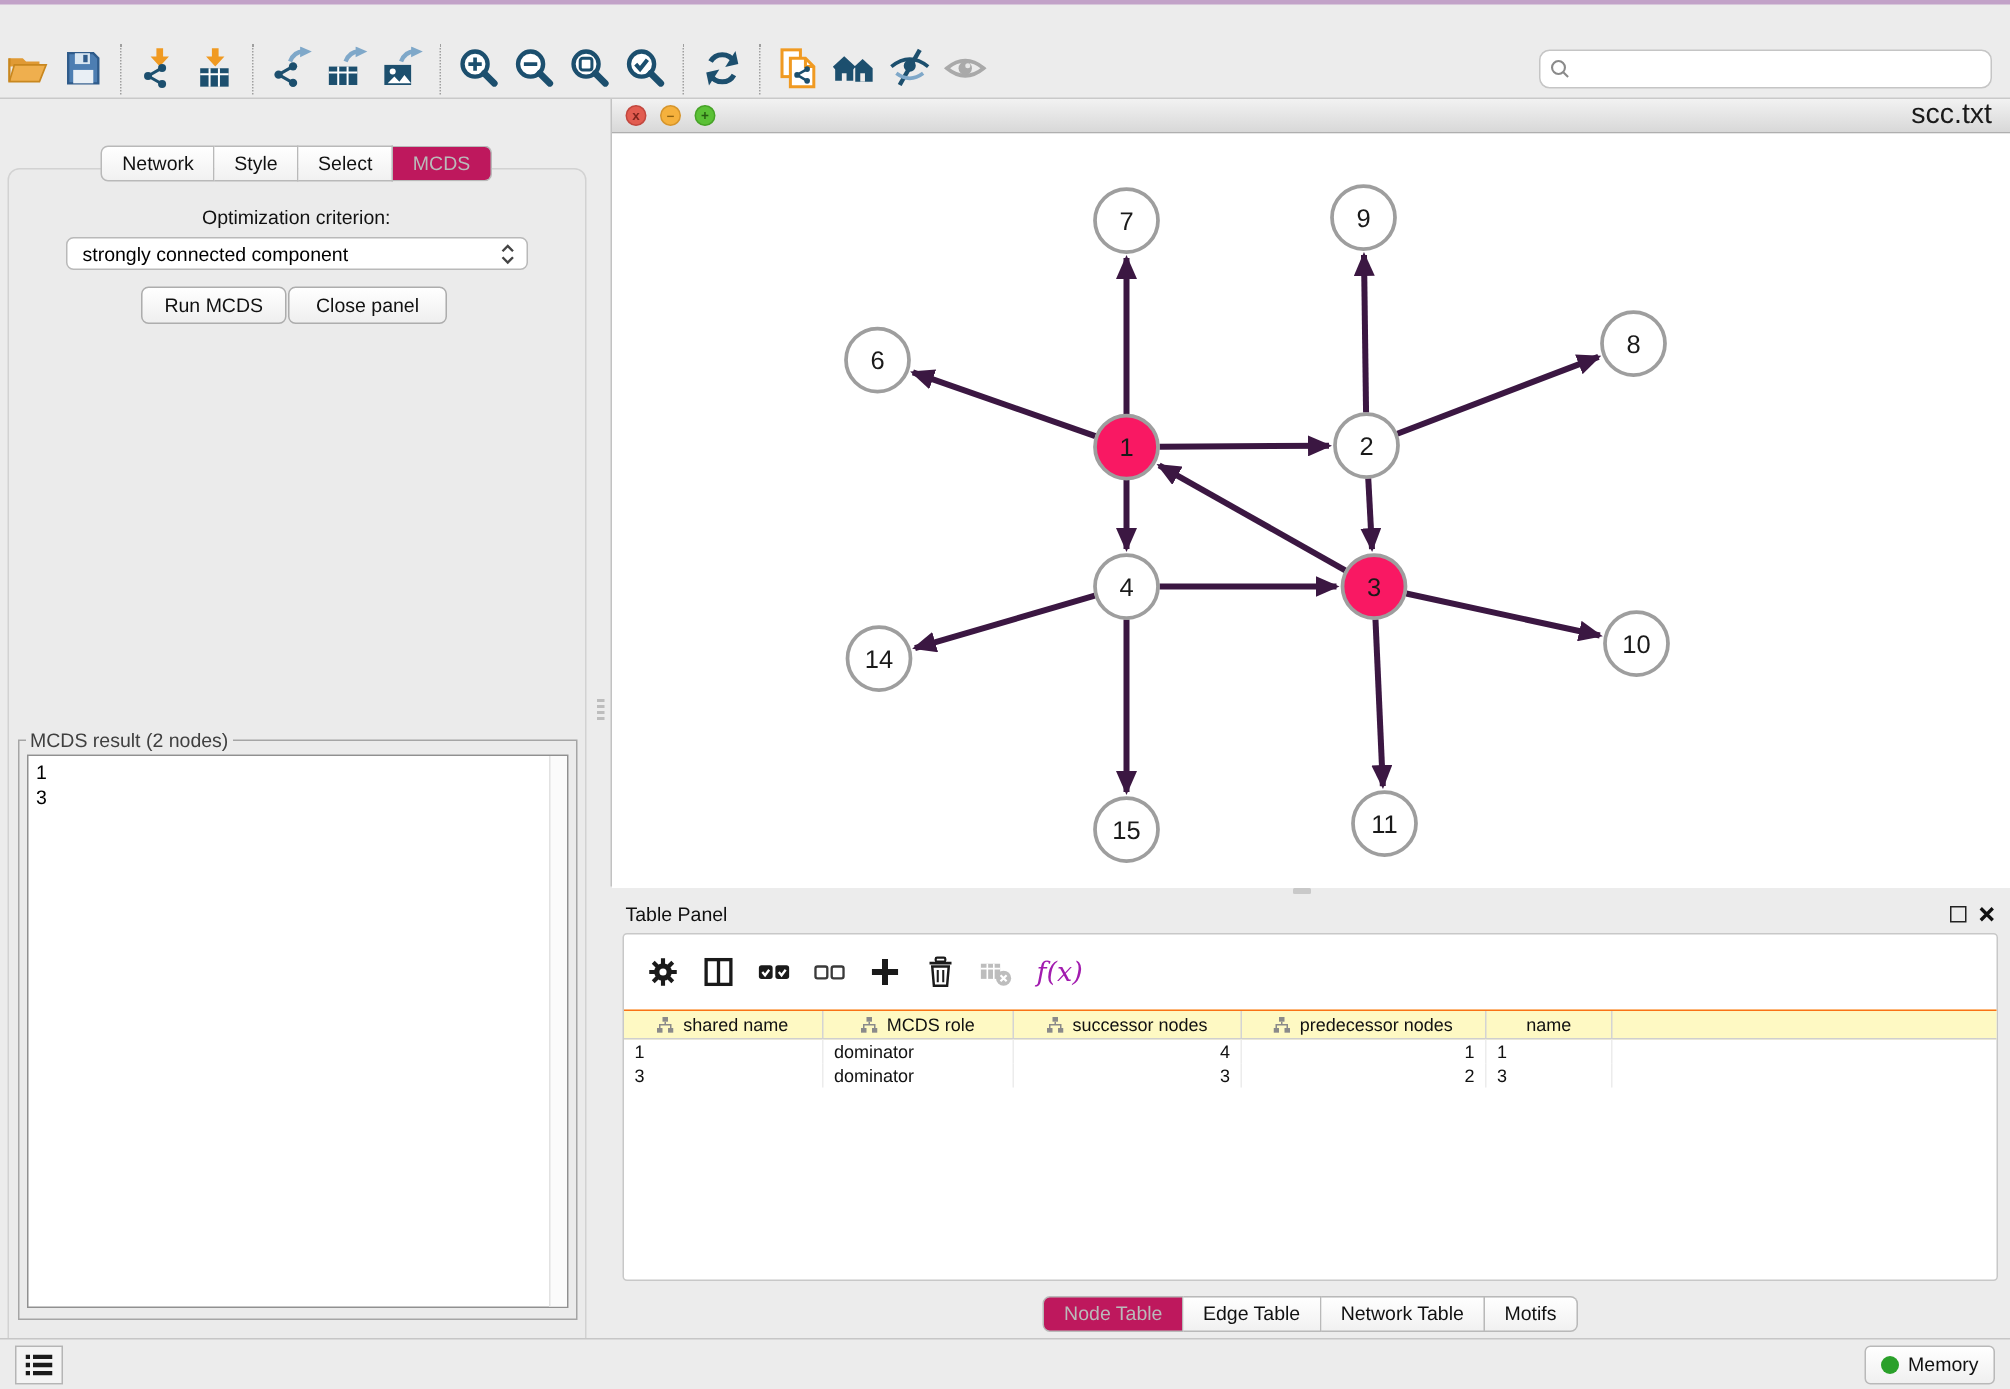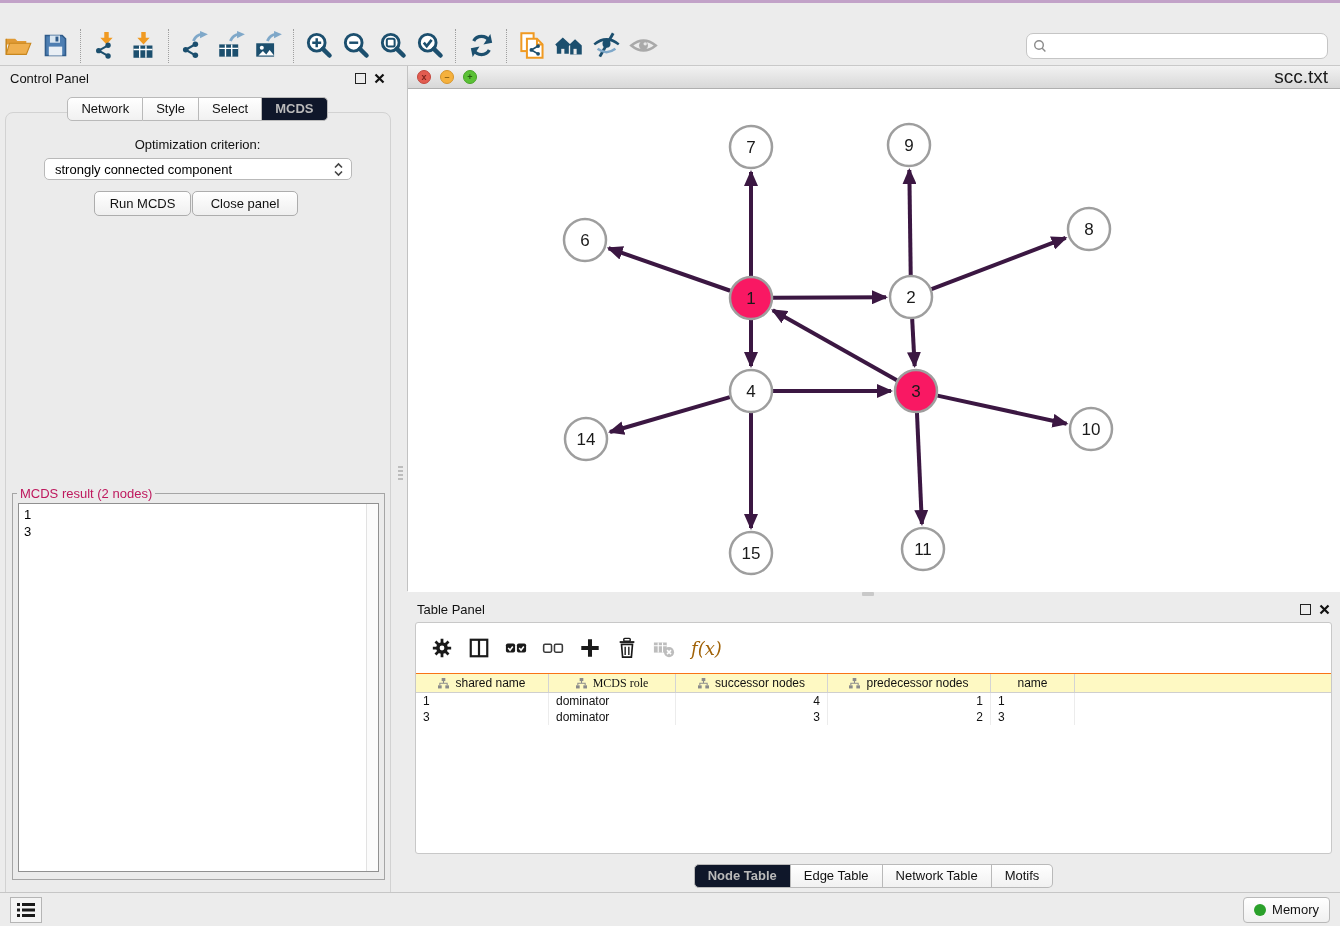--- a/index.html
+++ b/index.html
@@ -26,29 +26,29 @@
   .panel-head{height:24px;display:flex;align-items:center;font-size:13px;color:#111;}
   .panel-head .ph-title{margin-left:10px;}
   .ph-icons{margin-left:auto;display:flex;align-items:center;gap:8px;margin-right:10px;}
   .float-ic{width:9px;height:9px;border:1.5px solid #222;display:inline-block;}
   #cp-body{position:absolute;left:5px;top:46px;width:384px;height:836px;background:#EBEBEB;border:1px solid #D2D2D2;border-radius:8px;}
   .tabrow{position:absolute;left:0;width:100%;display:flex;justify-content:center;z-index:3;}
   #cp-tabs{top:31px;}
   .tab{font-size:13px;padding:3px 13px 4px;background:linear-gradient(#FFFFFF,#F1F1F1);border:1px solid #B9B9B9;border-left:none;color:#111;cursor:default;}
   .tab:first-child{border-left:1px solid #B9B9B9;border-radius:5px 0 0 5px;}
   .tab:last-child{border-radius:0 5px 5px 0;}
-  .tab.active{background:#0f172a;color:#BABABA;font-weight:bold;}
+  .tab.active{background:#be185d;color:#BABABA;}
   #opt-label{position:absolute;top:71px;width:100%;text-align:center;font-size:13px;color:#111;}
   #criterion{position:absolute;left:44px;top:92px;width:308px;height:22px;background:#fff;border:1px solid #B9B9B9;border-radius:5px;display:flex;align-items:center;font-size:13px;padding-left:10px;box-sizing:border-box;}
   #criterion svg{margin-left:auto;margin-right:7px;}
   .btn{position:absolute;height:23px;background:linear-gradient(#FFFFFF,#EFEFEF);border:1px solid #ADADAD;border-radius:5px;font-size:13px;display:flex;align-items:center;justify-content:center;color:#111;}
   #run-btn{left:94px;top:125px;width:95px;}
   #closepanel-btn{left:192px;top:125px;width:104px;}
   #mcds-fieldset{position:absolute;left:12px;top:420px;width:371px;height:392px;border:1px solid #A5A5A5;margin:0;padding:0;background:transparent;}
-  #mcds-fieldset legend{font-size:13px;color:#be185d;margin-left:4px;padding:0 3px;}
+  #mcds-fieldset legend{font-size:13px;color:#404040;margin-left:4px;padding:0 3px;}
   #mcds-text{position:absolute;left:5px;top:2px;right:5px;bottom:7px;background:#fff;border:1px solid #909090;font-size:13px;line-height:17px;padding:2px 5px;overflow:hidden;}
   #mcds-scroll{position:absolute;right:6px;top:3px;width:11px;bottom:8px;background:#FBFBFB;border-left:1px solid #E2E2E2;}
 
   
   #v-split{left:395px;top:66px;width:12px;height:826px;background:#ECECEC;}
   #v-split .grip{position:absolute;left:3px;top:400px;width:5px;height:14px;background:repeating-linear-gradient(#BDBDBD 0 2px,transparent 2px 4px);}
   #h-split{left:407px;top:591px;width:933px;height:6px;background:#ECECEC;}
   #h-split .grip{position:absolute;left:455px;top:1px;width:12px;height:4px;background:#C9C9C9;border-radius:1px;}
 
   
@@ -61,21 +61,21 @@
   #net-title{position:absolute;left:0;right:12px;text-align:right;font-size:19px;color:#1A1A1A;}
   #net-canvas{position:relative;width:100%;height:503px;background:#fff;}
   #net-canvas svg{position:absolute;left:0;top:0;}
 
   
   #table-panel{left:407px;top:597px;width:933px;height:295px;}
   #tp-body{position:absolute;left:8px;top:25px;width:917px;height:232px;background:#fff;border:1px solid #C8C8C8;border-radius:3px;box-sizing:border-box;}
   #tp-toolbar{height:50px;display:flex;align-items:center;padding-left:12px;gap:9px;}
   .tpbtn{width:28px;height:28px;display:flex;align-items:center;justify-content:center;}
   .tpbtn svg{width:22px;height:22px;}
-  .fx{font-family:"DejaVu Serif",serif;font-style:italic;font-size:18px;color:#a16207;padding-left:4px;}
+  .fx{font-family:"DejaVu Serif",serif;font-style:italic;font-size:18px;color:#a21caf;padding-left:4px;}
   #tp-table{font-size:12px;color:#111;}
   #tp-header{display:flex;height:20px;background:#fef9c3;border-top:1px solid #f97316;border-bottom:1px solid #CFCFCF;box-sizing:border-box;}
   .th{display:flex;align-items:center;justify-content:center;gap:6px;border-right:1px solid #D4D4D4;box-sizing:border-box;height:100%;}
   .tr{display:flex;height:16px;align-items:center;}
   .td{box-sizing:border-box;padding:0 7px;border-right:1px solid #ECECEC;height:100%;display:flex;align-items:center;}
   .td.num{justify-content:flex-end;}
   #tp-tabs{top:267px;}
 
   
   #statusbar{left:0;top:892px;width:1340px;height:34px;background:#ECECEC;border-top:1px solid #C6C6C6;display:flex;align-items:center;box-sizing:border-box;}
@@ -240,29 +240,20 @@
     <div id="search-box">
       <svg width="14" height="14" viewBox="0 0 14 14">
           <circle cx="6" cy="6" r="4.3" fill="none" stroke="#8A8A8A" stroke-width="1.4"></circle>
           <path d="M9.2 9.2l3.2 3.2" stroke="#8A8A8A" stroke-width="1.4"></path>
         </svg>
       <input type="text" value="" style="">
     </div>
   </div>
 
   <div class="abs" id="control-panel">
-    <div class="panel-head">
-      <span class="ph-title">Control Panel</span>
-      <span class="ph-icons">
-        <span class="float-ic"></span>
-        <svg width="11" height="11" viewBox="0 0 11 11">
-            <path d="M1.5 1.5l8 8M9.5 1.5l-8 8" stroke="#111" stroke-width="2.2"></path>
-          </svg>
-      </span>
-    </div>
     <div id="cp-body"></div>
     <div class="tabrow" id="cp-tabs">
         <span class="tab">Network</span>
         <span class="tab">Style</span>
         <span class="tab">Select</span>
         <span class="tab active">MCDS</span>
       </div>
     <div id="criterion">
       <span>strongly connected component</span>
       <svg width="11" height="15" viewBox="0 0 11 15">
@@ -413,21 +404,21 @@
         <div id="tp-header">
             <div class="th" style="width: 133px;">
               <svg width="11" height="11" viewBox="0 0 12 12">
                 <rect x="4" y="0" width="4" height="3.4" fill="#8A8A8A"></rect>
                 <path d="M6 3.4v2.3M2 8V5.7h8V8" stroke="#8A8A8A" stroke-width="1.1" fill="none"></path>
                 <rect x="0" y="8" width="4" height="3.4" fill="#8A8A8A"></rect>
                 <rect x="8" y="8" width="4" height="3.4" fill="#8A8A8A"></rect>
               </svg>
               <span>shared name</span>
             </div>
-            <div class="th" style="width: 127px; font-family: Liberation Serif, serif;">
+            <div class="th" style="width: 127px;">
               <svg width="11" height="11" viewBox="0 0 12 12">
                 <rect x="4" y="0" width="4" height="3.4" fill="#8A8A8A"></rect>
                 <path d="M6 3.4v2.3M2 8V5.7h8V8" stroke="#8A8A8A" stroke-width="1.1" fill="none"></path>
                 <rect x="0" y="8" width="4" height="3.4" fill="#8A8A8A"></rect>
                 <rect x="8" y="8" width="4" height="3.4" fill="#8A8A8A"></rect>
               </svg>
               <span>MCDS role</span>
             </div>
             <div class="th" style="width: 152px;">
               <svg width="11" height="11" viewBox="0 0 12 12">

